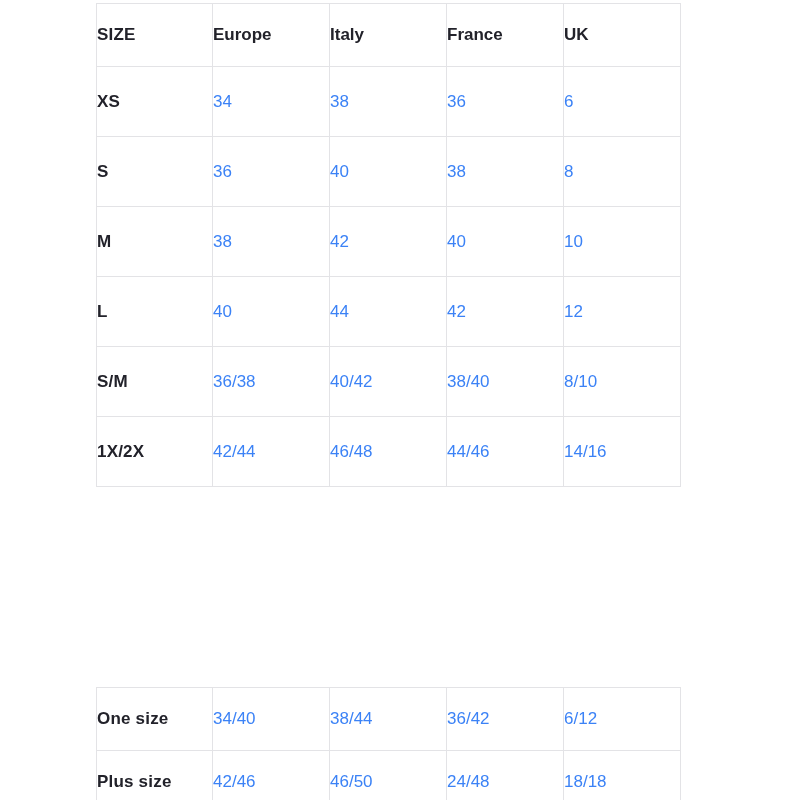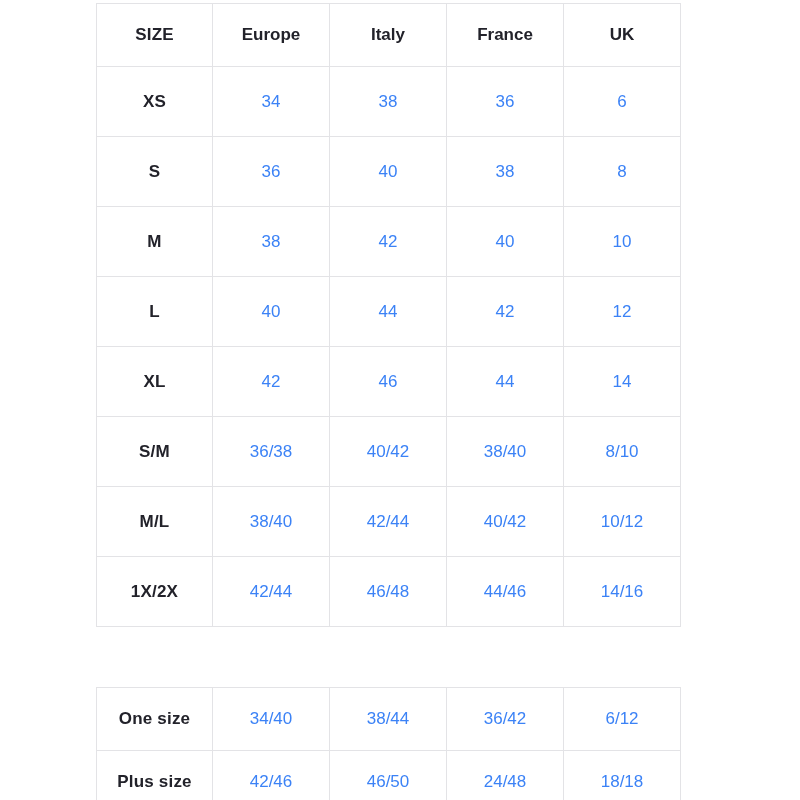--- a/index.html
+++ b/index.html
@@ -28,21 +28,21 @@
   #main-table-wrap { top: 3px; }
   #extra-table-wrap { top: 665px; margin-top: 22px; }
 
   table {
     border-collapse: collapse;
     width: 584px;
     table-layout: fixed;
   }
   table td, table th {
     border: 1px solid #e3e3e6;
-    text-align: center;
+    text-align: left;
     vertical-align: middle;
     font-size: 17px;
     color: #33333b;
     font-weight: 400;
     padding: 0;
   }
   col.c0 { width: 116px; }
   col.c1 { width: 117px; }
   col.c2 { width: 117px; }
   col.c3 { width: 117px; }
@@ -114,39 +114,25 @@
           <td class="value-cell">10</td>
         </tr>
         <tr>
           <td class="label-cell">L</td>
           <td class="value-cell">40</td>
           <td class="value-cell">44</td>
           <td class="value-cell">42</td>
           <td class="value-cell">12</td>
         </tr>
         <tr>
-          <td class="label-cell">XL</td>
-          <td class="value-cell">42</td>
-          <td class="value-cell">46</td>
-          <td class="value-cell">44</td>
-          <td class="value-cell">14</td>
-        </tr>
-        <tr>
           <td class="label-cell">S/M</td>
           <td class="value-cell">36/38</td>
           <td class="value-cell">40/42</td>
           <td class="value-cell">38/40</td>
           <td class="value-cell">8/10</td>
-        </tr>
-        <tr>
-          <td class="label-cell">M/L</td>
-          <td class="value-cell">38/40</td>
-          <td class="value-cell">42/44</td>
-          <td class="value-cell">40/42</td>
-          <td class="value-cell">10/12</td>
         </tr>
         <tr>
           <td class="label-cell">1X/2X</td>
           <td class="value-cell">42/44</td>
           <td class="value-cell">46/48</td>
           <td class="value-cell">44/46</td>
           <td class="value-cell">14/16</td>
         </tr>
       </tbody>
     </table>

